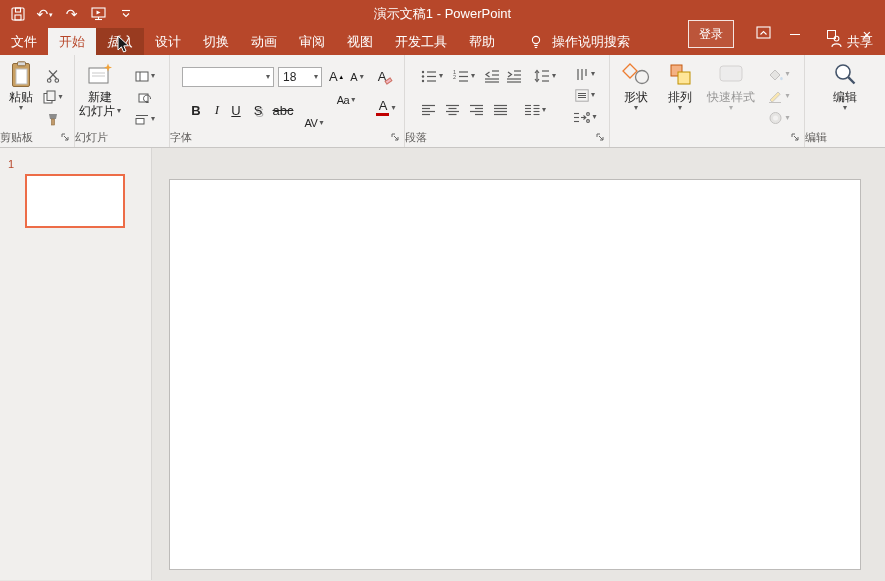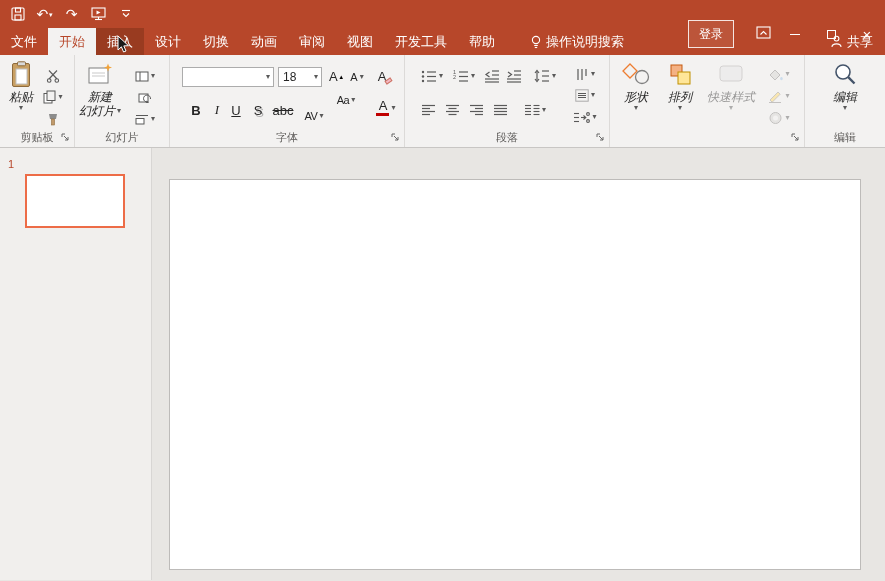--- a/index.html
+++ b/index.html
@@ -23,35 +23,35 @@
   .tb-right{margin-left:auto;display:flex;height:100%;margin-top:40px;}
   .signin{color:#fff;font-size:12px;border:1px solid rgba(255,255,255,.85);background:rgba(255,255,255,.08);padding:2px 10px;margin-right:16px;}
   .winbtn{width:36px;height:28px;display:flex;align-items:center;justify-content:center;color:#fff;font-size:15px;}
   .minline{width:10px;border-top:1px solid #fff;display:block;}
   .maxbox{width:9px;height:9px;border:1px solid #fff;display:block;}
 
   
   .tabrow{height:27px;background:var(--accent);display:flex;align-items:stretch;color:#fff;font-size:13px;}
   .tab{display:flex;align-items:center;padding:0 11px;white-space:nowrap;}
   .tab.active{background:var(--ribbon_bg);color:var(--accent);}
-  .tab.hover{background:var(--tab_hover);}
-  .tellme{display:flex;align-items:center;gap:4px;padding:0 10px;margin-left:14px;white-space:nowrap;}
+  .tab.hover{background:var(--tab_hover);font-style:italic;}
+  .tellme{display:flex;align-items:center;gap:10px;padding:0 10px;margin-left:14px;white-space:nowrap;}
   .spacer{flex:1;}
   .share{display:flex;align-items:center;gap:5px;padding:0 12px;white-space:nowrap;}
   .cursor{position:absolute;left:117px;top:35px;z-index:60;}
 
   
   .ribbon{height:93px;background:var(--ribbon_bg);display:flex;border-bottom:1px solid #C8C6C4;}
   .rgroup{position:relative;height:100%;border-right:1px solid #DCDAD8;flex:none;}
   .rgroup.last{border-right:none;}
-  .glabel{position:absolute;bottom:2px;left:0;right:0;text-align:center;font-size:11px;color:var(--label);}
+  .glabel{position:absolute;bottom:2px;left:0;right:0;text-align:left;font-size:11px;color:var(--label);}
   .launcher{position:absolute;right:3px;bottom:4px;width:11px;height:11px;display:flex;align-items:center;justify-content:center;}
   .bigbtn{position:absolute;top:3px;height:74px;display:flex;flex-direction:column;align-items:center;justify-content:flex-start;}
   .bicon{height:32px;display:flex;align-items:center;}
-  .blabel{font-size:12px;color:#262626;line-height:14px;white-space:nowrap;font-style:italic;}
+  .blabel{font-size:12px;color:#262626;line-height:14px;white-space:nowrap;}
   .bline{display:flex;align-items:center;gap:2px;}
   .sbtn{position:absolute;display:flex;align-items:center;justify-content:center;gap:2px;height:18px;}
   .combo{position:absolute;background:#fff;border:1px solid #ACACAC;height:20px;display:flex;align-items:center;font-size:12px;color:#262626;padding-left:4px;}
   .combo .caret{margin-left:auto;padding:0 3px;}
   .g-bold{font-weight:bold;font-size:13px;color:#262626;}
   .g-italic{font-style:italic;font-family:"Liberation Serif","DejaVu Serif",serif;font-size:13px;color:#262626;}
   .g-under{text-decoration:underline;font-size:13px;color:#262626;}
   .g-shadow{font-size:13px;color:#262626;text-shadow:1.5px 1.5px 0 #B0B0B0;}
   .g-strike{text-decoration:line-through;font-size:13px;color:#262626;}
   .g-small{font-size:11px;color:#262626;letter-spacing:-.5px;}
@@ -98,20 +98,21 @@
             <line x1="4" y1="12.5" x2="11" y2="12.5"></line>
           </svg>
       </button>
       <button class="tb-btn">
         <svg width="12" height="10" fill="none" stroke="#fff" stroke-width="1.1">
             <line x1="2" y1="1.5" x2="10" y2="1.5"></line>
             <path d="M3,4.5 L6,7.5 L9,4.5"></path>
           </svg>
       </button>
     </div>
+    <div class="title">演示文稿1 - PowerPoint</div>
     <div class="tb-right">
       <button class="signin">登录</button>
       <button class="tb-btn">
         <svg width="15" height="13" fill="none" stroke="#fff" stroke-width="1.1">
             <rect x="1" y="1" width="13" height="11"></rect>
             <path d="M4.5,8.5 L7.5,5.5 L10.5,8.5"></path>
           </svg>
       </button>
       <button class="winbtn">
           <span class="minline"></span>
@@ -272,21 +273,21 @@
         </button>
       <button class="sbtn" style="left:58px;top:46px;width:16px">
           <span class="g-under">U</span>
         </button>
       <button class="sbtn" style="left:80px;top:46px;width:16px">
           <span class="g-shadow">S</span>
         </button>
       <button class="sbtn" style="left:100px;top:46px;width:26px">
           <span class="g-strike">abc</span>
         </button>
-      <button class="sbtn" style="left:130px;top:52px;width:28px">
+      <button class="sbtn" style="left:130px;top:59px;width:28px">
         <span class="g-small">AV</span>
           <span class="caret">▾</span>
       </button>
       <button class="sbtn" style="left:162px;top:36px;width:28px">
         <span class="g-small">Aa</span>
           <span class="caret">▾</span>
       </button>
       <button class="sbtn" style="left:202px;top:44px;width:28px">
         <span class="fc">
             <span class="g-a">A</span>

